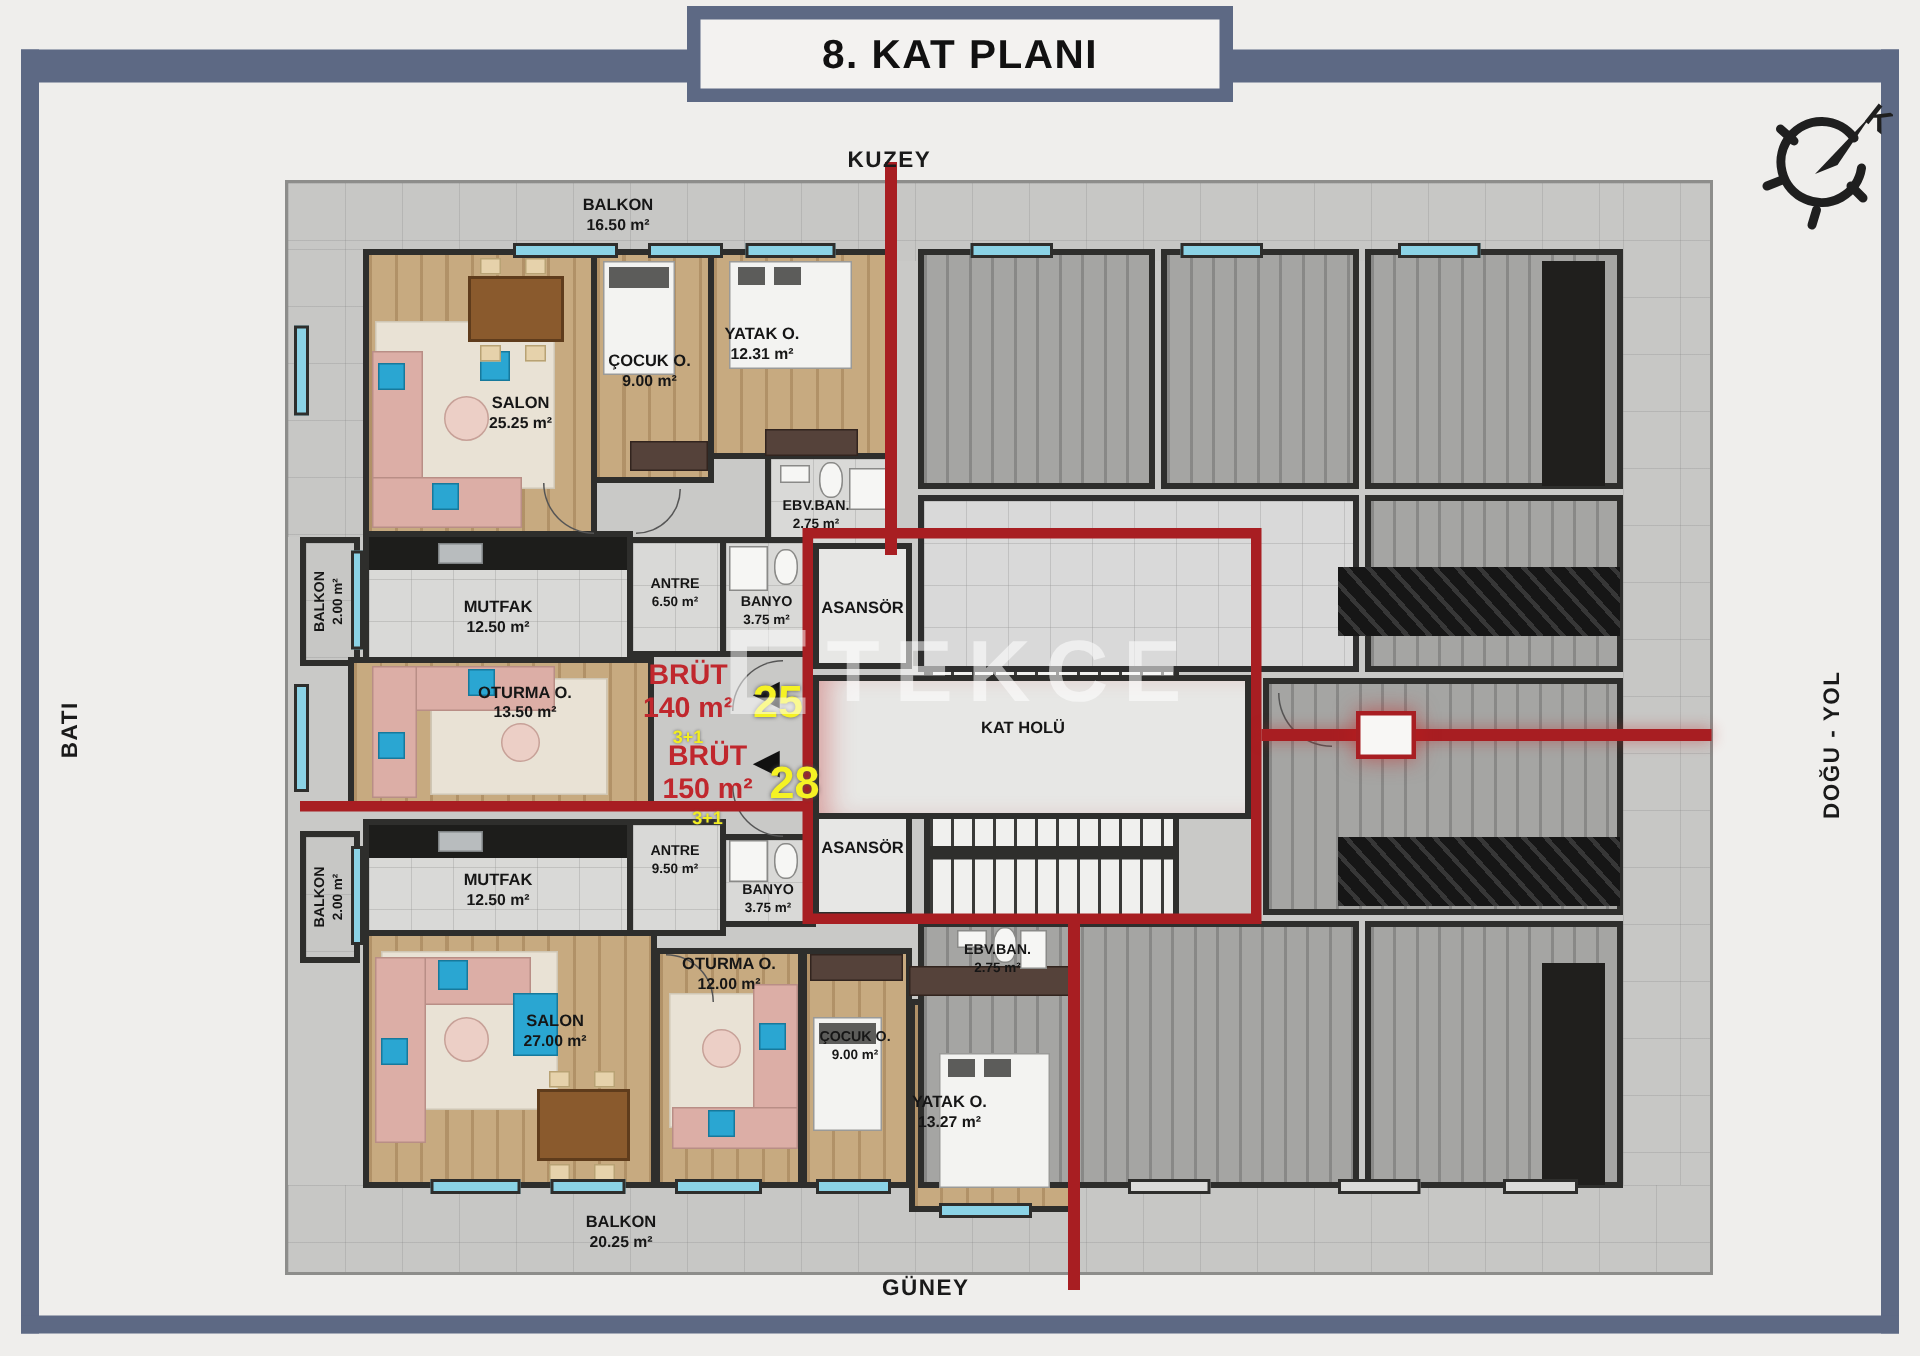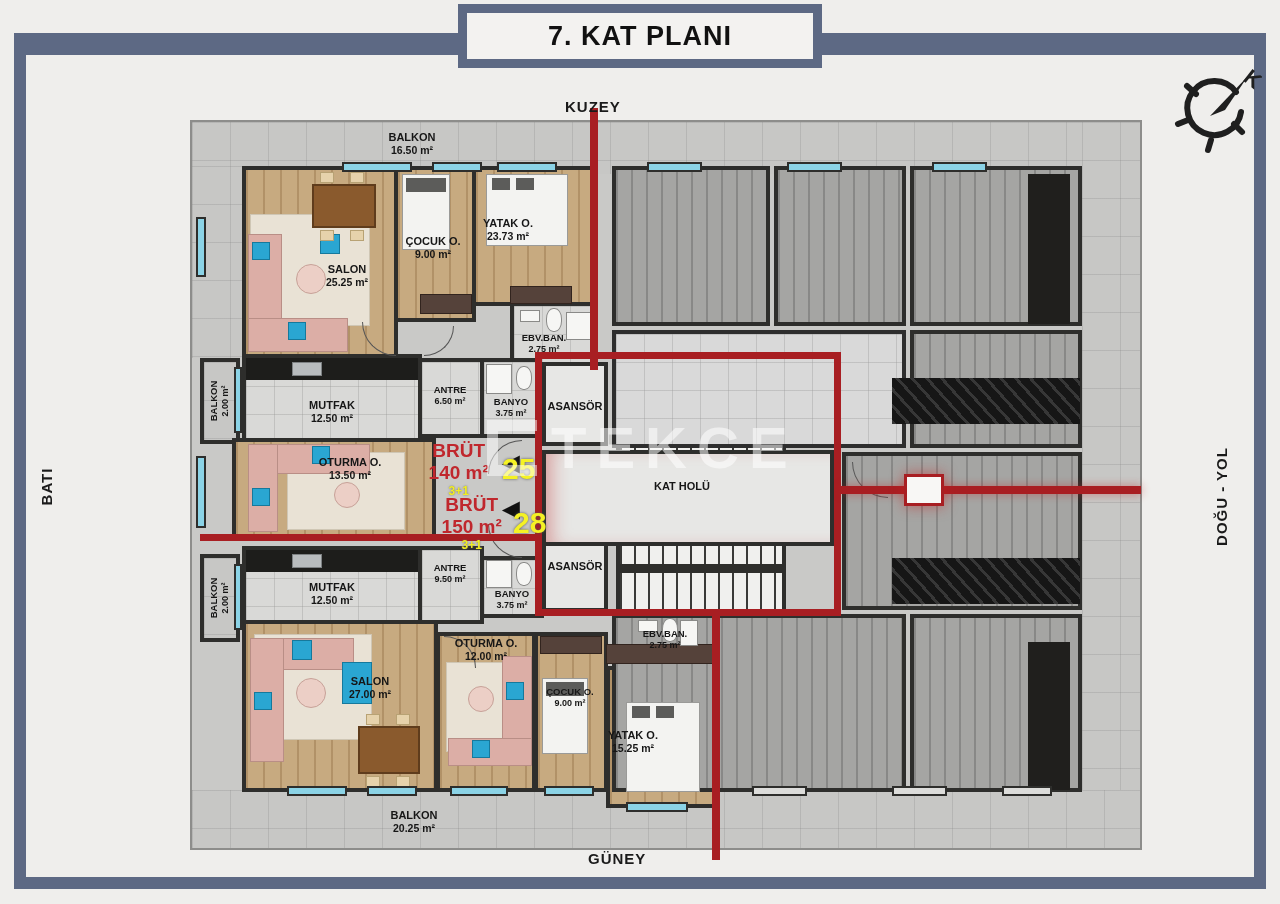--- a/index.html
+++ b/index.html
@@ -118,21 +118,21 @@
 </style>
 </head>
 <body>
 
 <div class="abs frame" style="left:14px; top:33px; width:1252px; height:22px;"></div>
 <div class="abs frame" style="left:14px; top:33px; width:12px; height:856px;"></div>
 <div class="abs frame" style="left:1254px; top:33px; width:12px; height:856px;"></div>
 <div class="abs frame" style="left:14px; top:877px; width:1252px; height:12px;"></div>
 
 <div class="abs" id="title-box">
-  <span>7. KAT PLANI</span>
+  <span>8. KAT PLANI</span>
 </div>
 
 <div class="abs" id="compass">
   <svg width="92" height="96" viewBox="0 0 92 96">
     <g stroke="#1f1f1f" stroke-width="6" fill="none" stroke-linecap="round">
       <path d="M 66 30 A 27 27 0 1 0 71 50"></path>
       <line x1="17" y1="24" x2="26" y2="32"></line>
       <line x1="8" y1="62" x2="18" y2="58"></line>
       <line x1="38" y1="88" x2="41" y2="78"></line>
       <line x1="72" y1="70" x2="64" y2="62"></line>
@@ -309,21 +309,21 @@
   <div class="abs rl" style="left:155px; top:154px;">
     <span class="nm">SALON</span>
       <span class="ar">25.25 m²</span>
   </div>
   <div class="abs rl" style="left:241px; top:126px;">
     <span class="nm">ÇOCUK O.</span>
       <span class="ar">9.00 m²</span>
   </div>
   <div class="abs rl" style="left:316px; top:108px;">
     <span class="nm">YATAK O.</span>
-      <span class="ar">23.73 m²</span>
+      <span class="ar">12.31 m²</span>
   </div>
   <div class="abs rl small" style="left:352px; top:222px;">
     <span class="nm">EBV.BAN.</span>
       <span class="ar">2.75 m²</span>
   </div>
   <div class="abs rl small" style="left:258px; top:274px;">
     <span class="nm">ANTRE</span>
       <span class="ar">6.50 m²</span>
   </div>
   <div class="abs rl small" style="left:319px; top:286px;">
@@ -369,21 +369,21 @@
   <div class="abs rl" style="left:294px; top:528px;">
     <span class="nm">OTURMA O.</span>
       <span class="ar">12.00 m²</span>
   </div>
   <div class="abs rl small" style="left:378px; top:576px;">
     <span class="nm">ÇOCUK O.</span>
       <span class="ar">9.00 m²</span>
   </div>
   <div class="abs rl" style="left:441px; top:620px;">
     <span class="nm">YATAK O.</span>
-      <span class="ar">15.25 m²</span>
+      <span class="ar">13.27 m²</span>
   </div>
   <div class="abs rl" style="left:222px; top:700px;">
     <span class="nm">BALKON</span>
       <span class="ar">20.25 m²</span>
   </div>
   <div class="abs rl" style="left:383px; top:284px;">
     <span class="nm">ASANSÖR</span>
   </div>
   <div class="abs rl" style="left:383px; top:444px;">
     <span class="nm">ASANSÖR</span>

